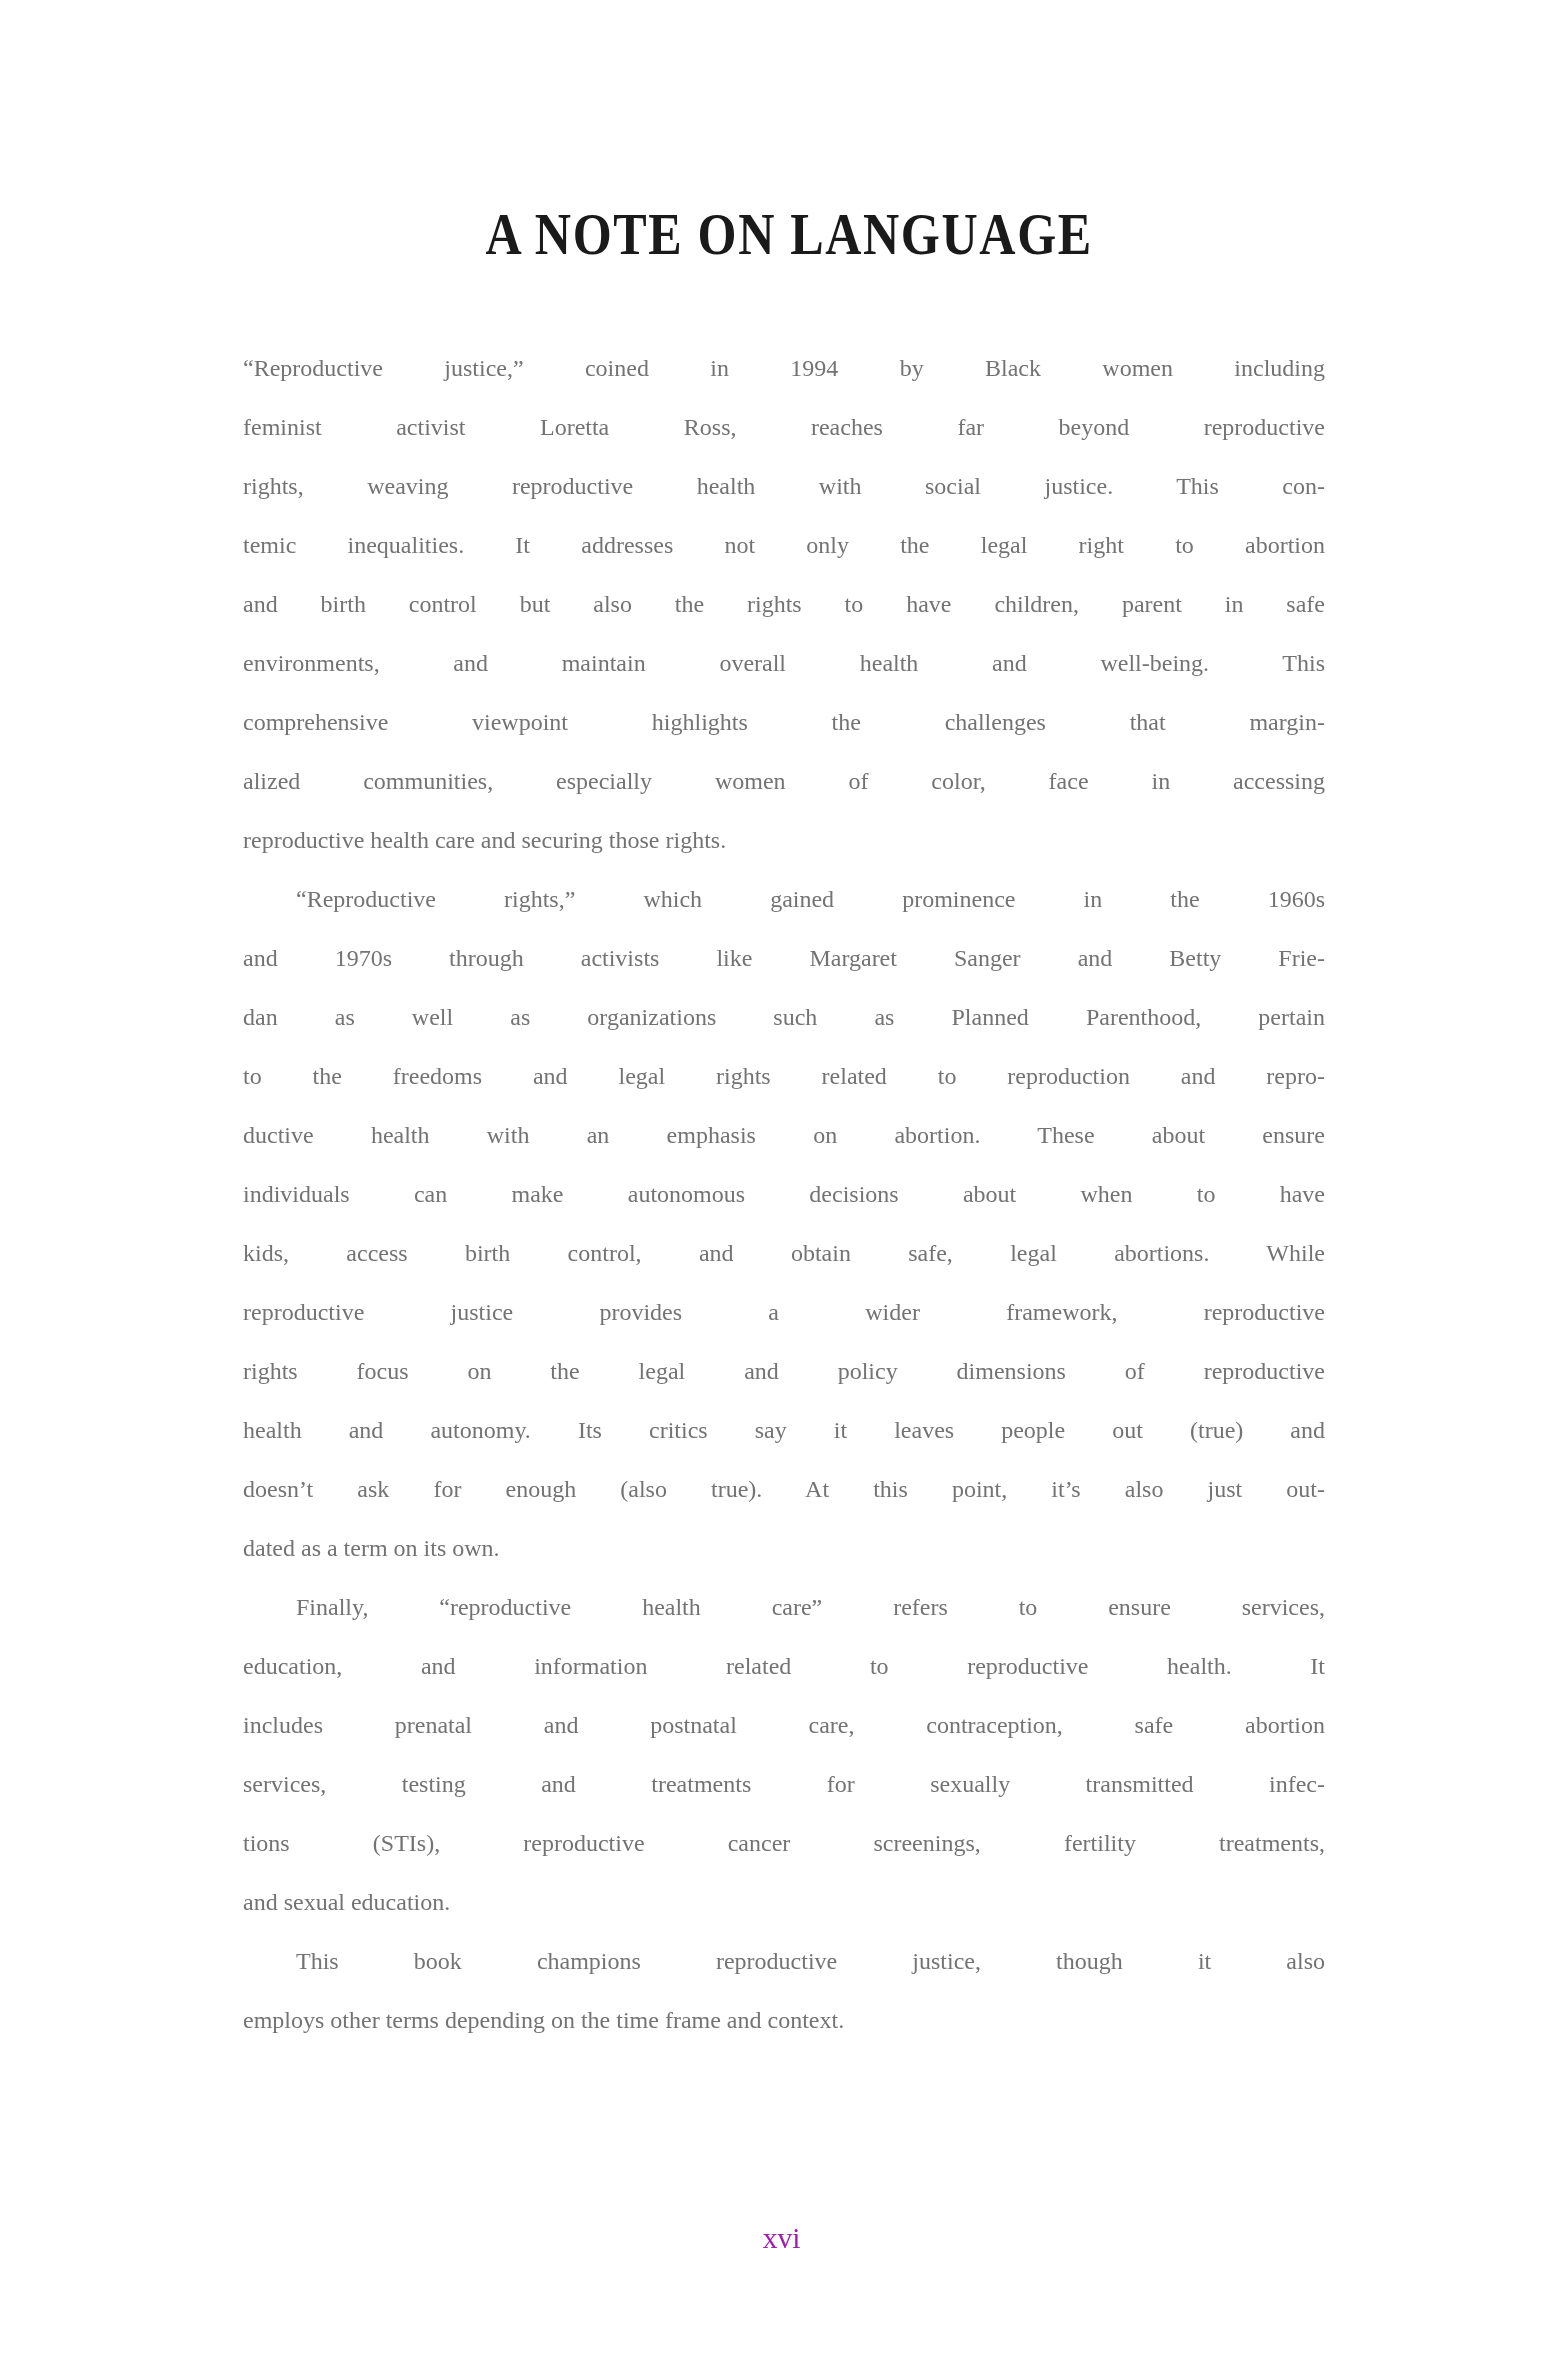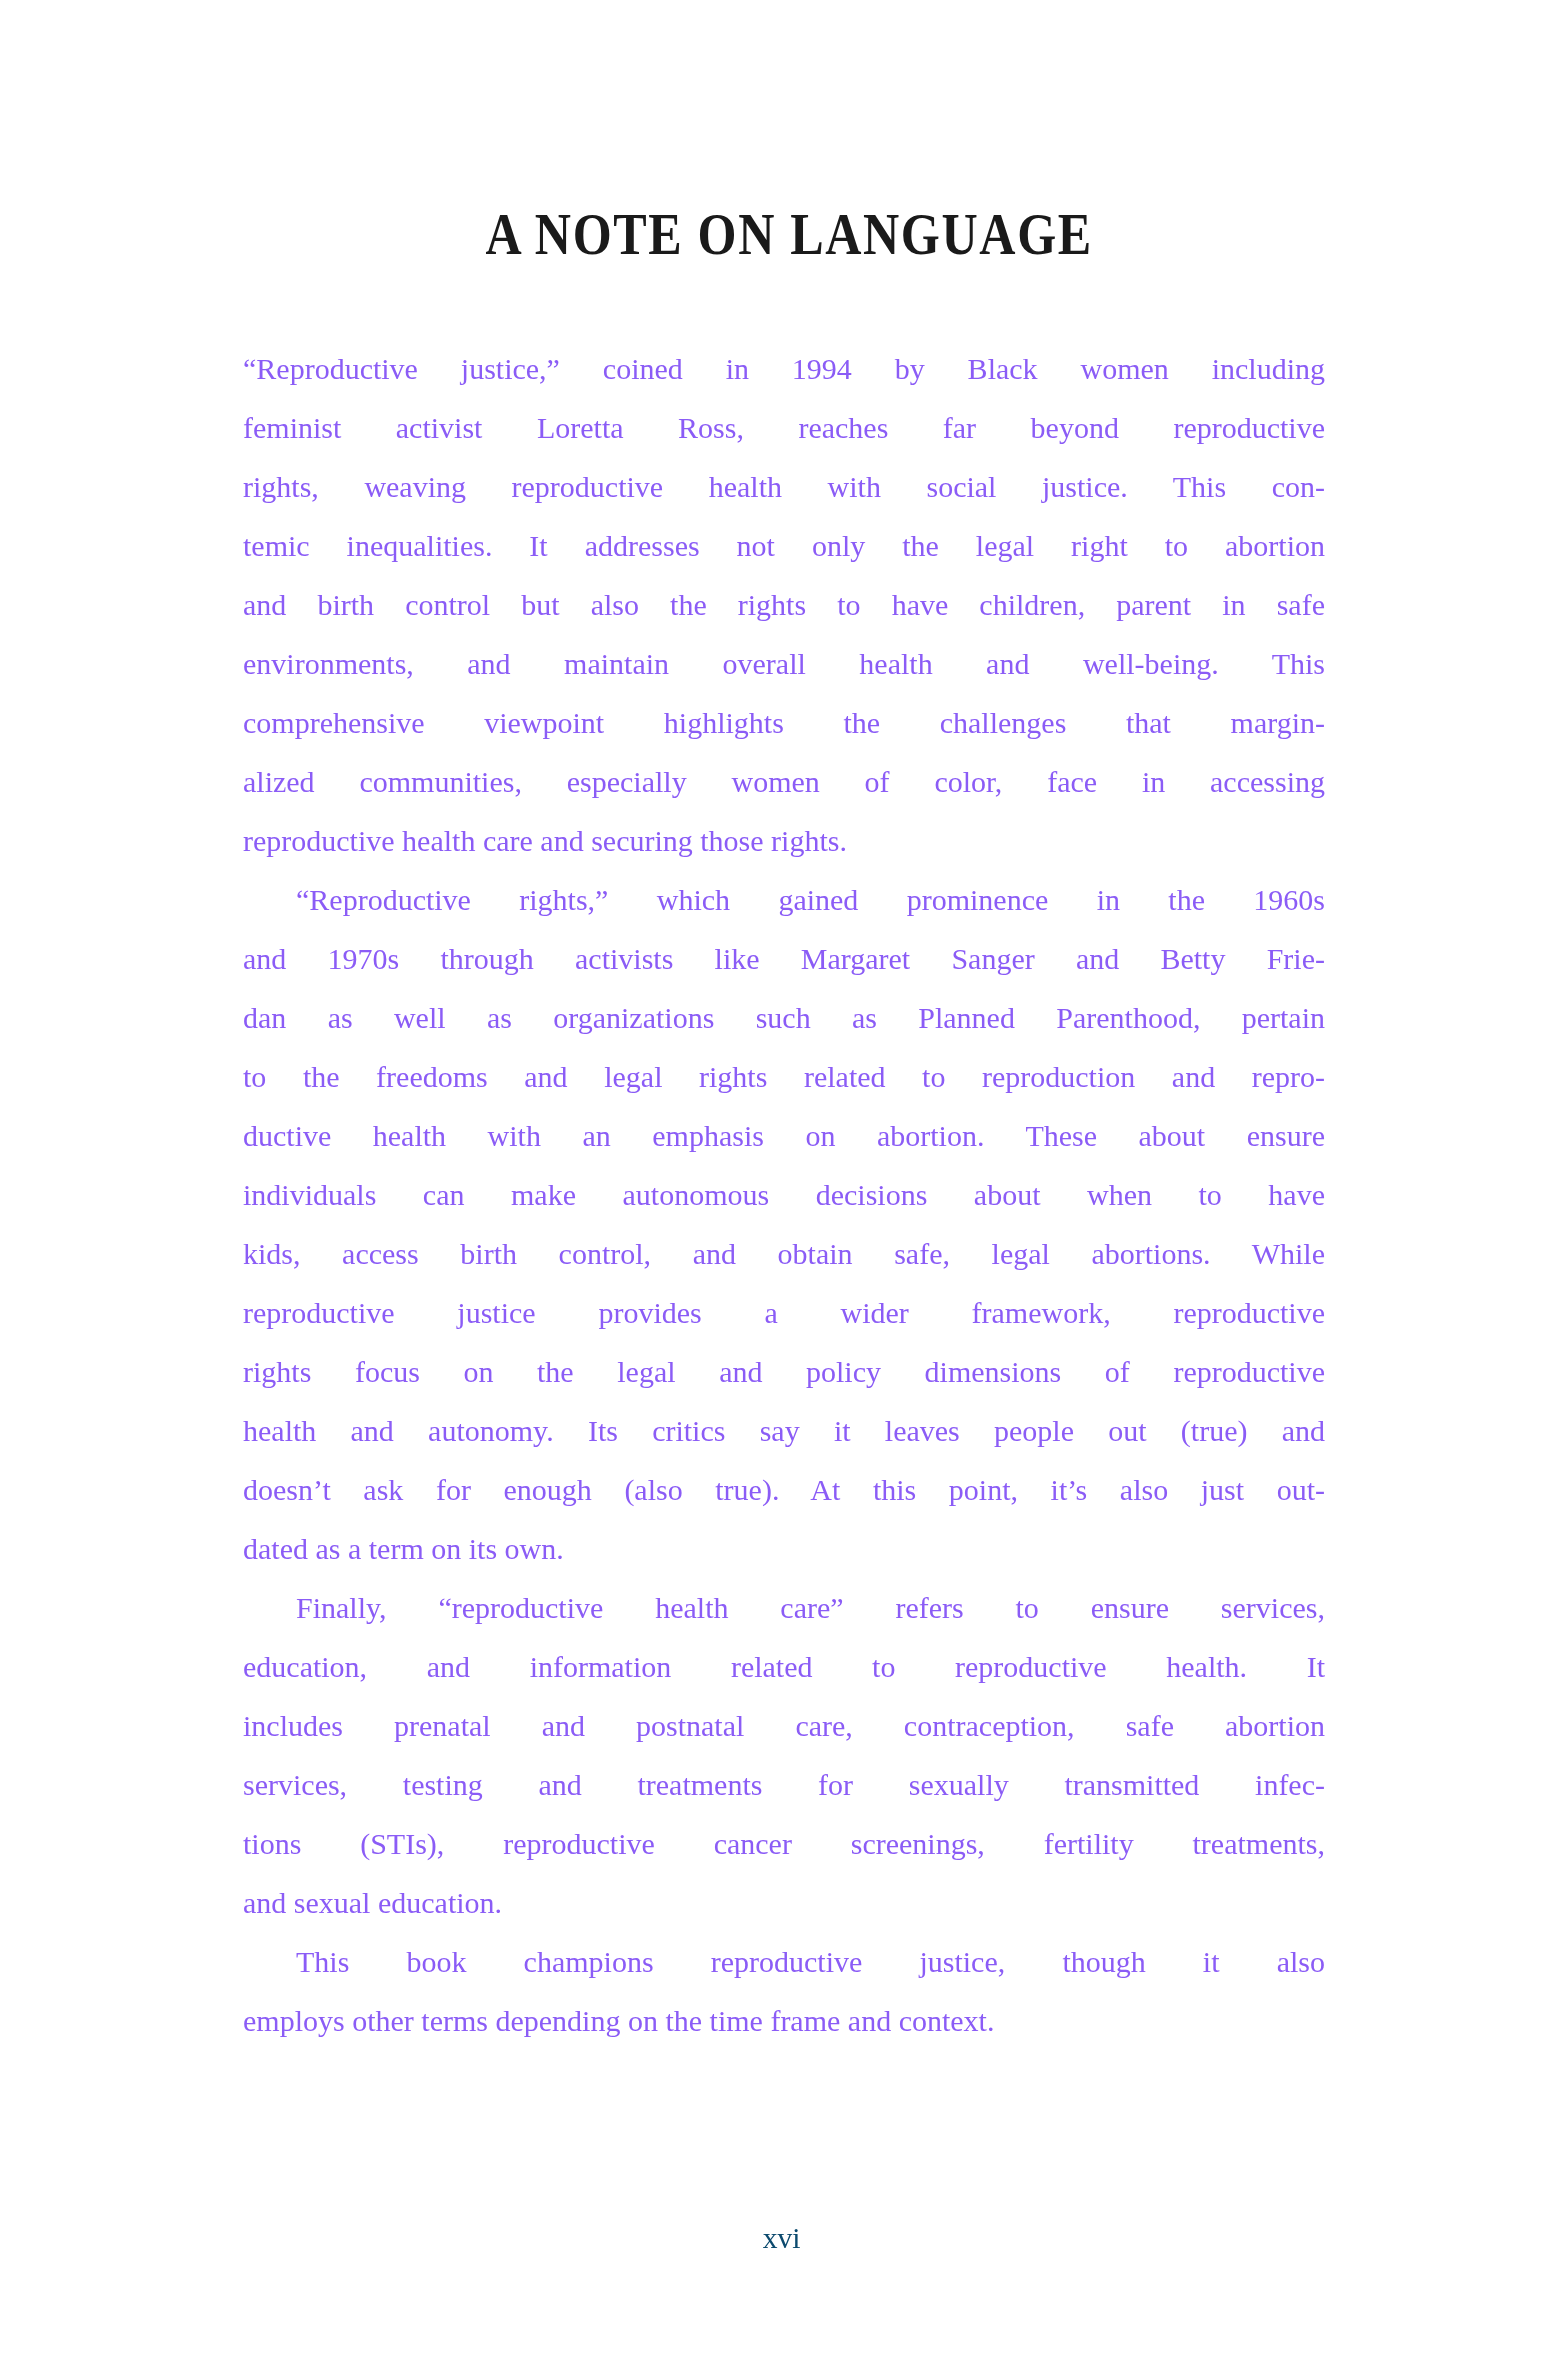--- a/index.html
+++ b/index.html
@@ -32,23 +32,23 @@
     color: #1a1a1a;
     transform: scaleX(0.85);
     transform-origin: center;
     white-space: nowrap;
   }
   .text-block {
     position: absolute;
     left: 243px;
     top: 339px;
     width: 1082px;
-    font-size: 30px;
+    font-size: 24px;
     line-height: 59px;
-    color: #8b5cf6;
+    color: #737373;
   }
   .paragraph {
     margin: 0;
   }
   .line {
     text-align: justify;
     text-align-last: justify;
     min-height: 59px;
   }
   .line.last {
@@ -57,21 +57,21 @@
   .paragraph.indent .line:first-child {
     text-indent: 53px;
   }
   .page-number {
     position: absolute;
     top: 2222px;
     left: 0;
     width: 100%;
     text-align: center;
     font-size: 29.5px;
-    color: #0c4a6e;
+    color: #a21caf;
   }
 </style>
 </head>
 <body>
 
 <div class="page">
   <div class="chapter-title">
     <span class="title-inner">A NOTE ON LANGUAGE</span>
   </div>
 

